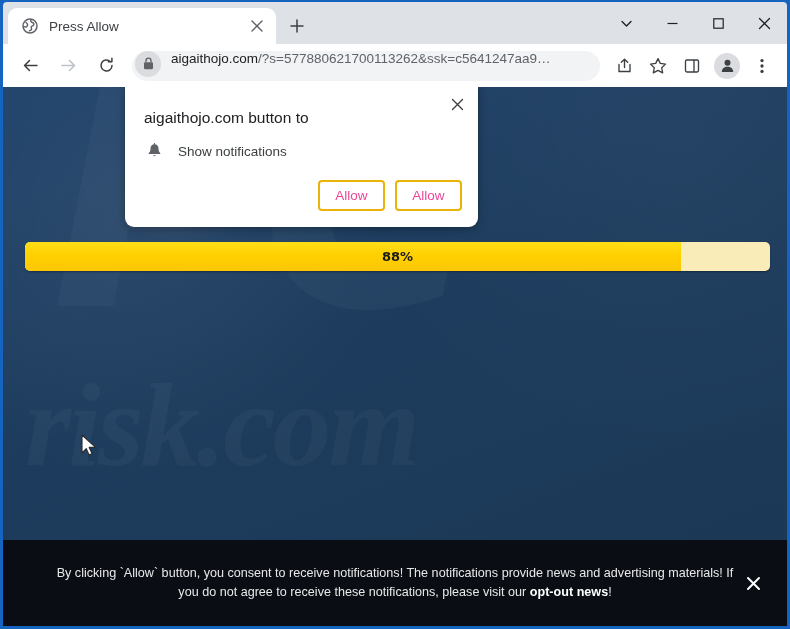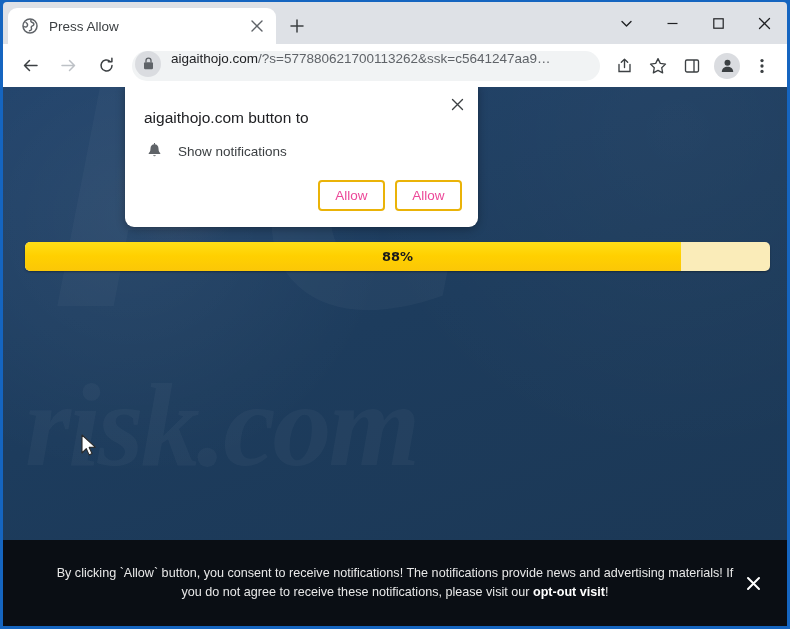--- a/index.html
+++ b/index.html
@@ -388,21 +388,21 @@
         </span>
         <span id="perm-label">Show notifications</span>
       </div>
       <div id="perm-actions">
         <div class="permbtn">Allow</div>
         <div class="permbtn">Allow</div>
       </div>
     </div>
 
     <div id="banner">
-      <div id="banner-text"><span>By clicking `Allow` button, you consent to receive notifications! The notifications provide news and advertising materials! If you do not agree to receive these notifications, please visit our </span><span id="banner-link">opt-out visit</span><span>!</span></div>
+      <div id="banner-text"><span>By clicking `Allow` button, you consent to receive notifications! The notifications provide news and advertising materials! If you do not agree to receive these notifications, please visit our </span><span id="banner-link">opt-out news</span><span>!</span></div>
       <div id="banner-close">
         <svg width="15" height="15" viewBox="0 0 15 15">
           <path d="M2 2l11 11M13 2L2 13" stroke="currentColor" stroke-width="2" stroke-linecap="round"></path>
         </svg>
       </div>
     </div>
 
   </div>
 </div>
 

